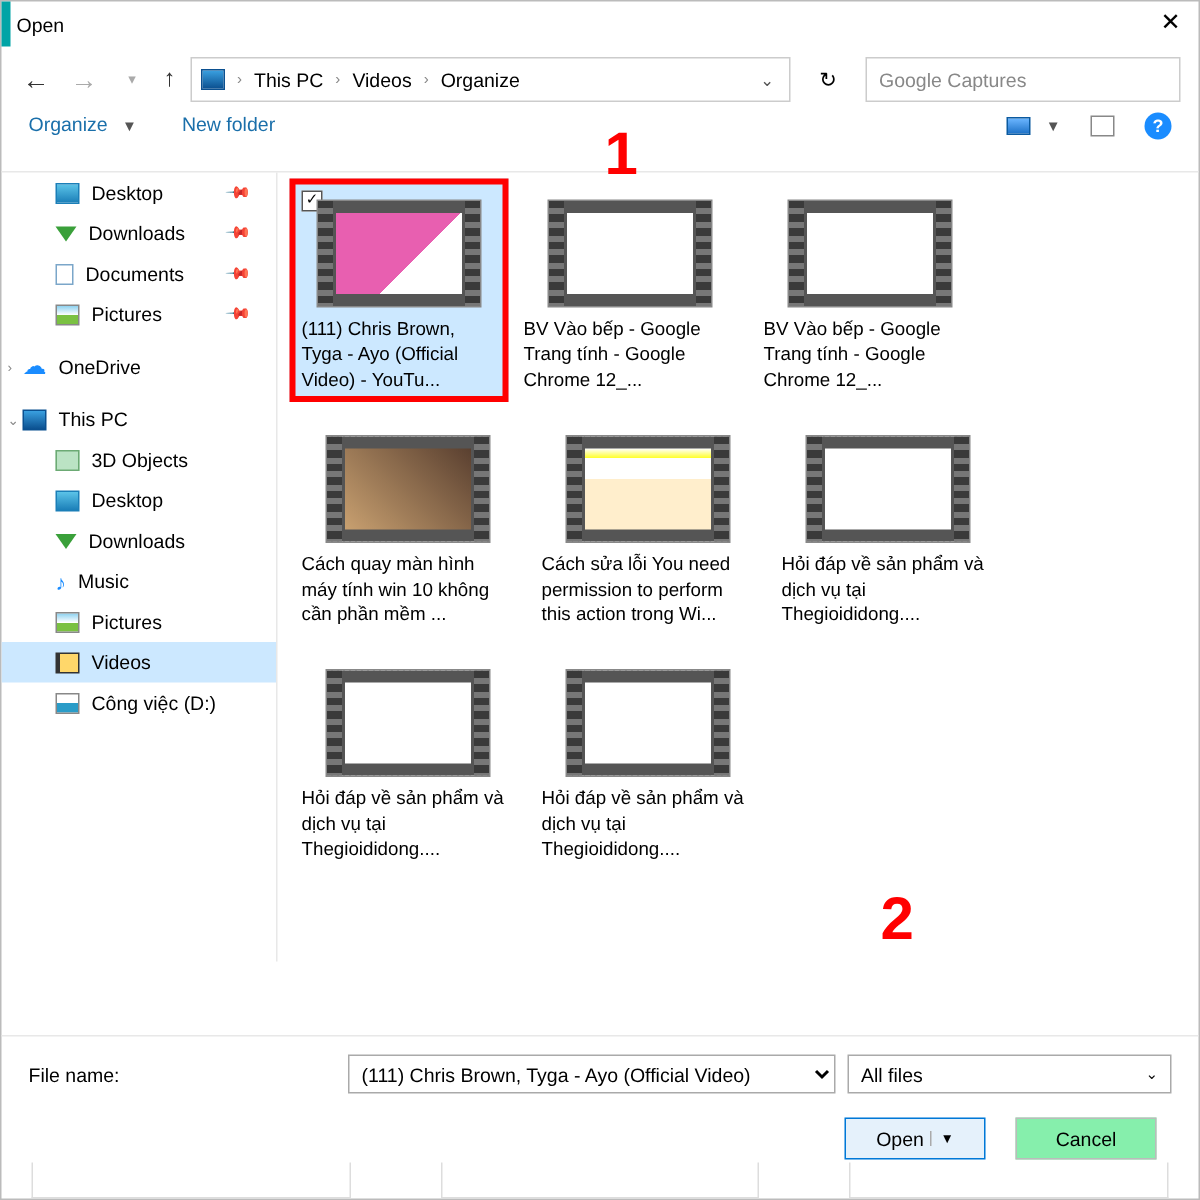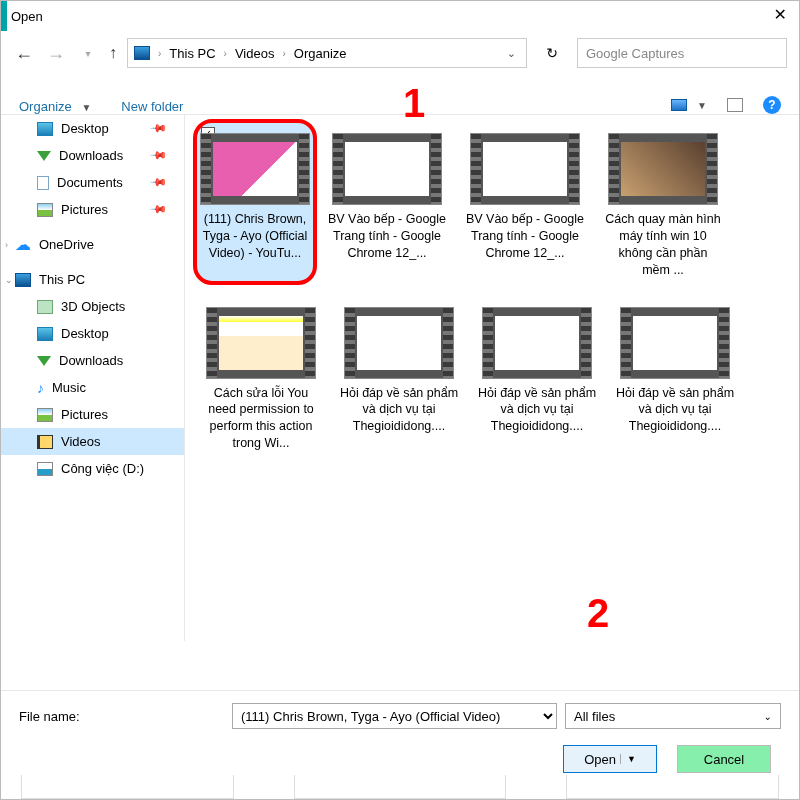--- a/index.html
+++ b/index.html
@@ -10,21 +10,21 @@
   .title-bar .close { position: absolute; right: 12px; top: 4px; font-size: 16px; font-weight: 300; cursor: pointer; }
   .nav-row { height: 44px; display: flex; align-items: center; padding: 0 12px; gap: 10px; }
   .nav-arrow { width: 22px; font-size: 18px; color: #aaa; text-align: center; }
   .nav-arrow.active { color: #333; }
   .nav-up { font-size: 16px; color: #333; }
   .breadcrumb { flex: 1; border: 1px solid #ccc; height: 30px; display: flex; align-items: center; padding: 0 6px; font-size: 13px; gap: 4px; }
   .breadcrumb .sep { color: #888; font-size: 10px; padding: 0 4px; }
   .breadcrumb .dd { margin-left: auto; color: #555; font-size: 11px; padding-right: 4px; }
   .refresh { width: 30px; text-align: center; font-size: 14px; }
   .search { width: 210px; border: 1px solid #ccc; height: 30px; padding: 0 8px; font-size: 13px; color: #888; display: flex; align-items: center; }
-  .toolbar { height: 40px; display: flex; align-items: flex-end; padding: 0 18px; gap: 30px; font-size: 13px; border-bottom: 1px solid #e8e8e8; }
+  .toolbar { height: 40px; display: flex; align-items: flex-start; padding: 0 18px; gap: 30px; font-size: 13px; border-bottom: 1px solid #e8e8e8; }
   .toolbar .org { color: #1a6faa; }
   .toolbar .right { margin-left: auto; display: flex; align-items: center; gap: 20px; }
   .view-icon { display: inline-flex; align-items: center; gap: 4px; }
   .sq { width: 16px; height: 12px; background: linear-gradient(#6bb5ff, #1e72c8); border: 1px solid #0b5aa0; }
   .toolbar .help { width: 18px; height: 18px; border-radius: 50%; background: #1a8cff; color: #fff; text-align: center; line-height: 18px; font-size: 12px; font-weight: bold; }
   .body { display: flex; height: 526px; }
   .sidebar { width: 184px; border-right: 1px solid #e8e8e8; overflow: hidden; font-size: 13px; position: relative; }
   .tree-item { display: flex; align-items: center; height: 27px; padding-left: 36px; gap: 8px; }
   .tree-item.root { padding-left: 14px; margin-top: 8px; }
   .tree-item.sel { background: #cce8ff; }
@@ -36,21 +36,21 @@
   .pic { background: linear-gradient(#8ed2f0,#fff 50%,#7ac142 50%); border: 1px solid #888; }
   .cloud { color: #1a8cff; font-size: 16px; line-height: 10px; }
   .pc { background: linear-gradient(#3aa0e0,#0b5090); border: 1px solid #0b5090; }
   .obj3d { background: #bbe3c4; border: 1px solid #6caa74; }
   .music { color: #1a8cff; font-size: 14px; line-height: 10px; }
   .vid { background: linear-gradient(90deg,#333 2px,#ffd76a 2px,#ffd76a 14px,#333 14px); border: 1px solid #333; }
   .disk { background: linear-gradient(#fff 50%,#2a9cc8 50%); border: 1px solid #888; }
   .chev { position: absolute; left: 4px; font-size: 9px; color: #888; }
   .content { flex: 1; padding: 10px 14px; overflow: hidden; }
   .grid { display: flex; flex-wrap: wrap; gap: 20px 14px; }
-  .file { width: 124px; text-align: center; font-size: 12.5px; line-height: 1.35; position: relative; border-radius: 19px; }
+  .file { width: 146px; font-size: 12.5px; line-height: 1.35; position: relative; }
   .file.selected { background: #cce8ff; border: 4px solid #f00; padding: 2px; margin: -6px; }
   .file .cb { position: absolute; top: 4px; left: 4px; width: 14px; height: 14px; border: 1px solid #555; background: #fff; display: flex; align-items: center; justify-content: center; font-size: 10px; }
   .thumb { width: 110px; height: 72px; margin: 8px auto 6px; border: 1px solid #888; position: relative; background: #f5f5f5; }
   .filmstrip { padding: 0 10px; background: repeating-linear-gradient(#555 0,#555 72px), repeating-linear-gradient(90deg,transparent 0,transparent 3px,#777 3px,#777 4px); }
   .filmstrip::before, .filmstrip::after { content:''; position:absolute; top:0; bottom:0; width:10px; background: repeating-linear-gradient(#3a3a3a 0,#3a3a3a 5px,#777 5px,#777 9px); }
   .filmstrip::before{left:0} .filmstrip::after{right:0}
   .inner-thumb { position:absolute; top:8px; bottom:8px; left:12px; right:12px; background:#fff; }
   .label { padding: 0 2px; }
   .footer { position: absolute; bottom: 26px; left: 0; right: 0; padding: 12px 18px 0; border-top: 1px solid #e8e8e8; }
   .fn-row { display: flex; align-items: center; gap: 8px; font-size: 13px; margin-bottom: 16px; }

